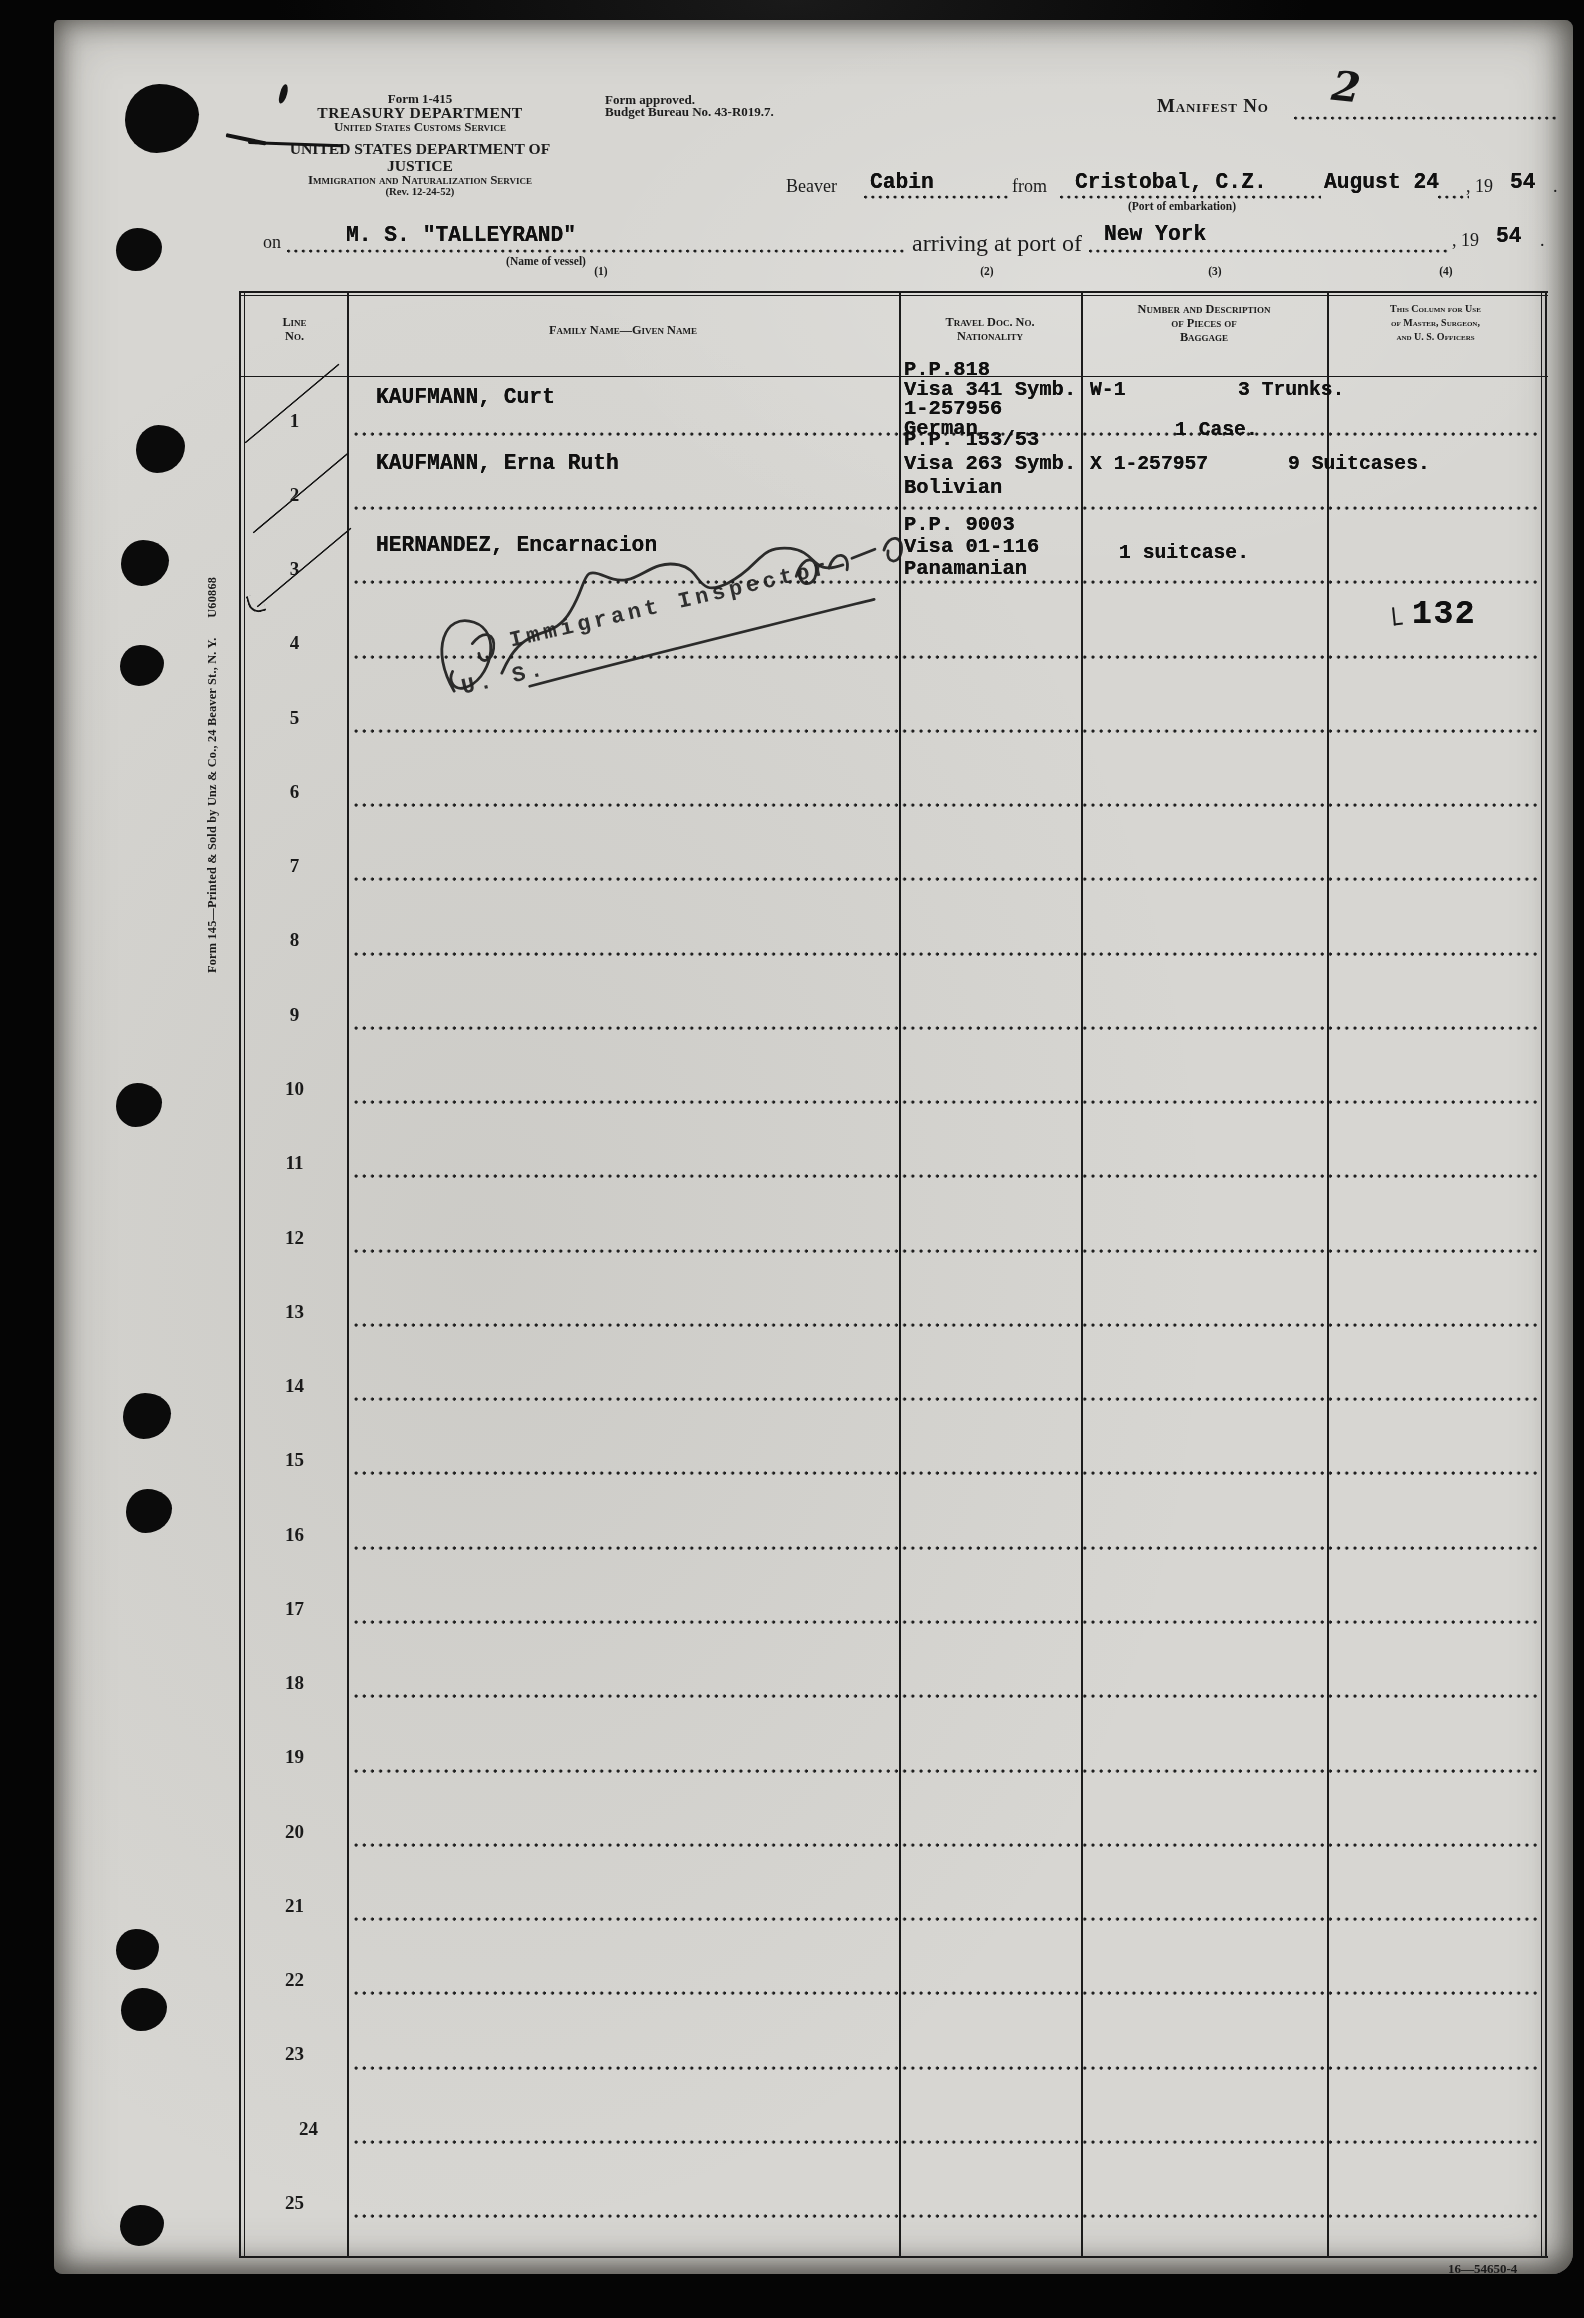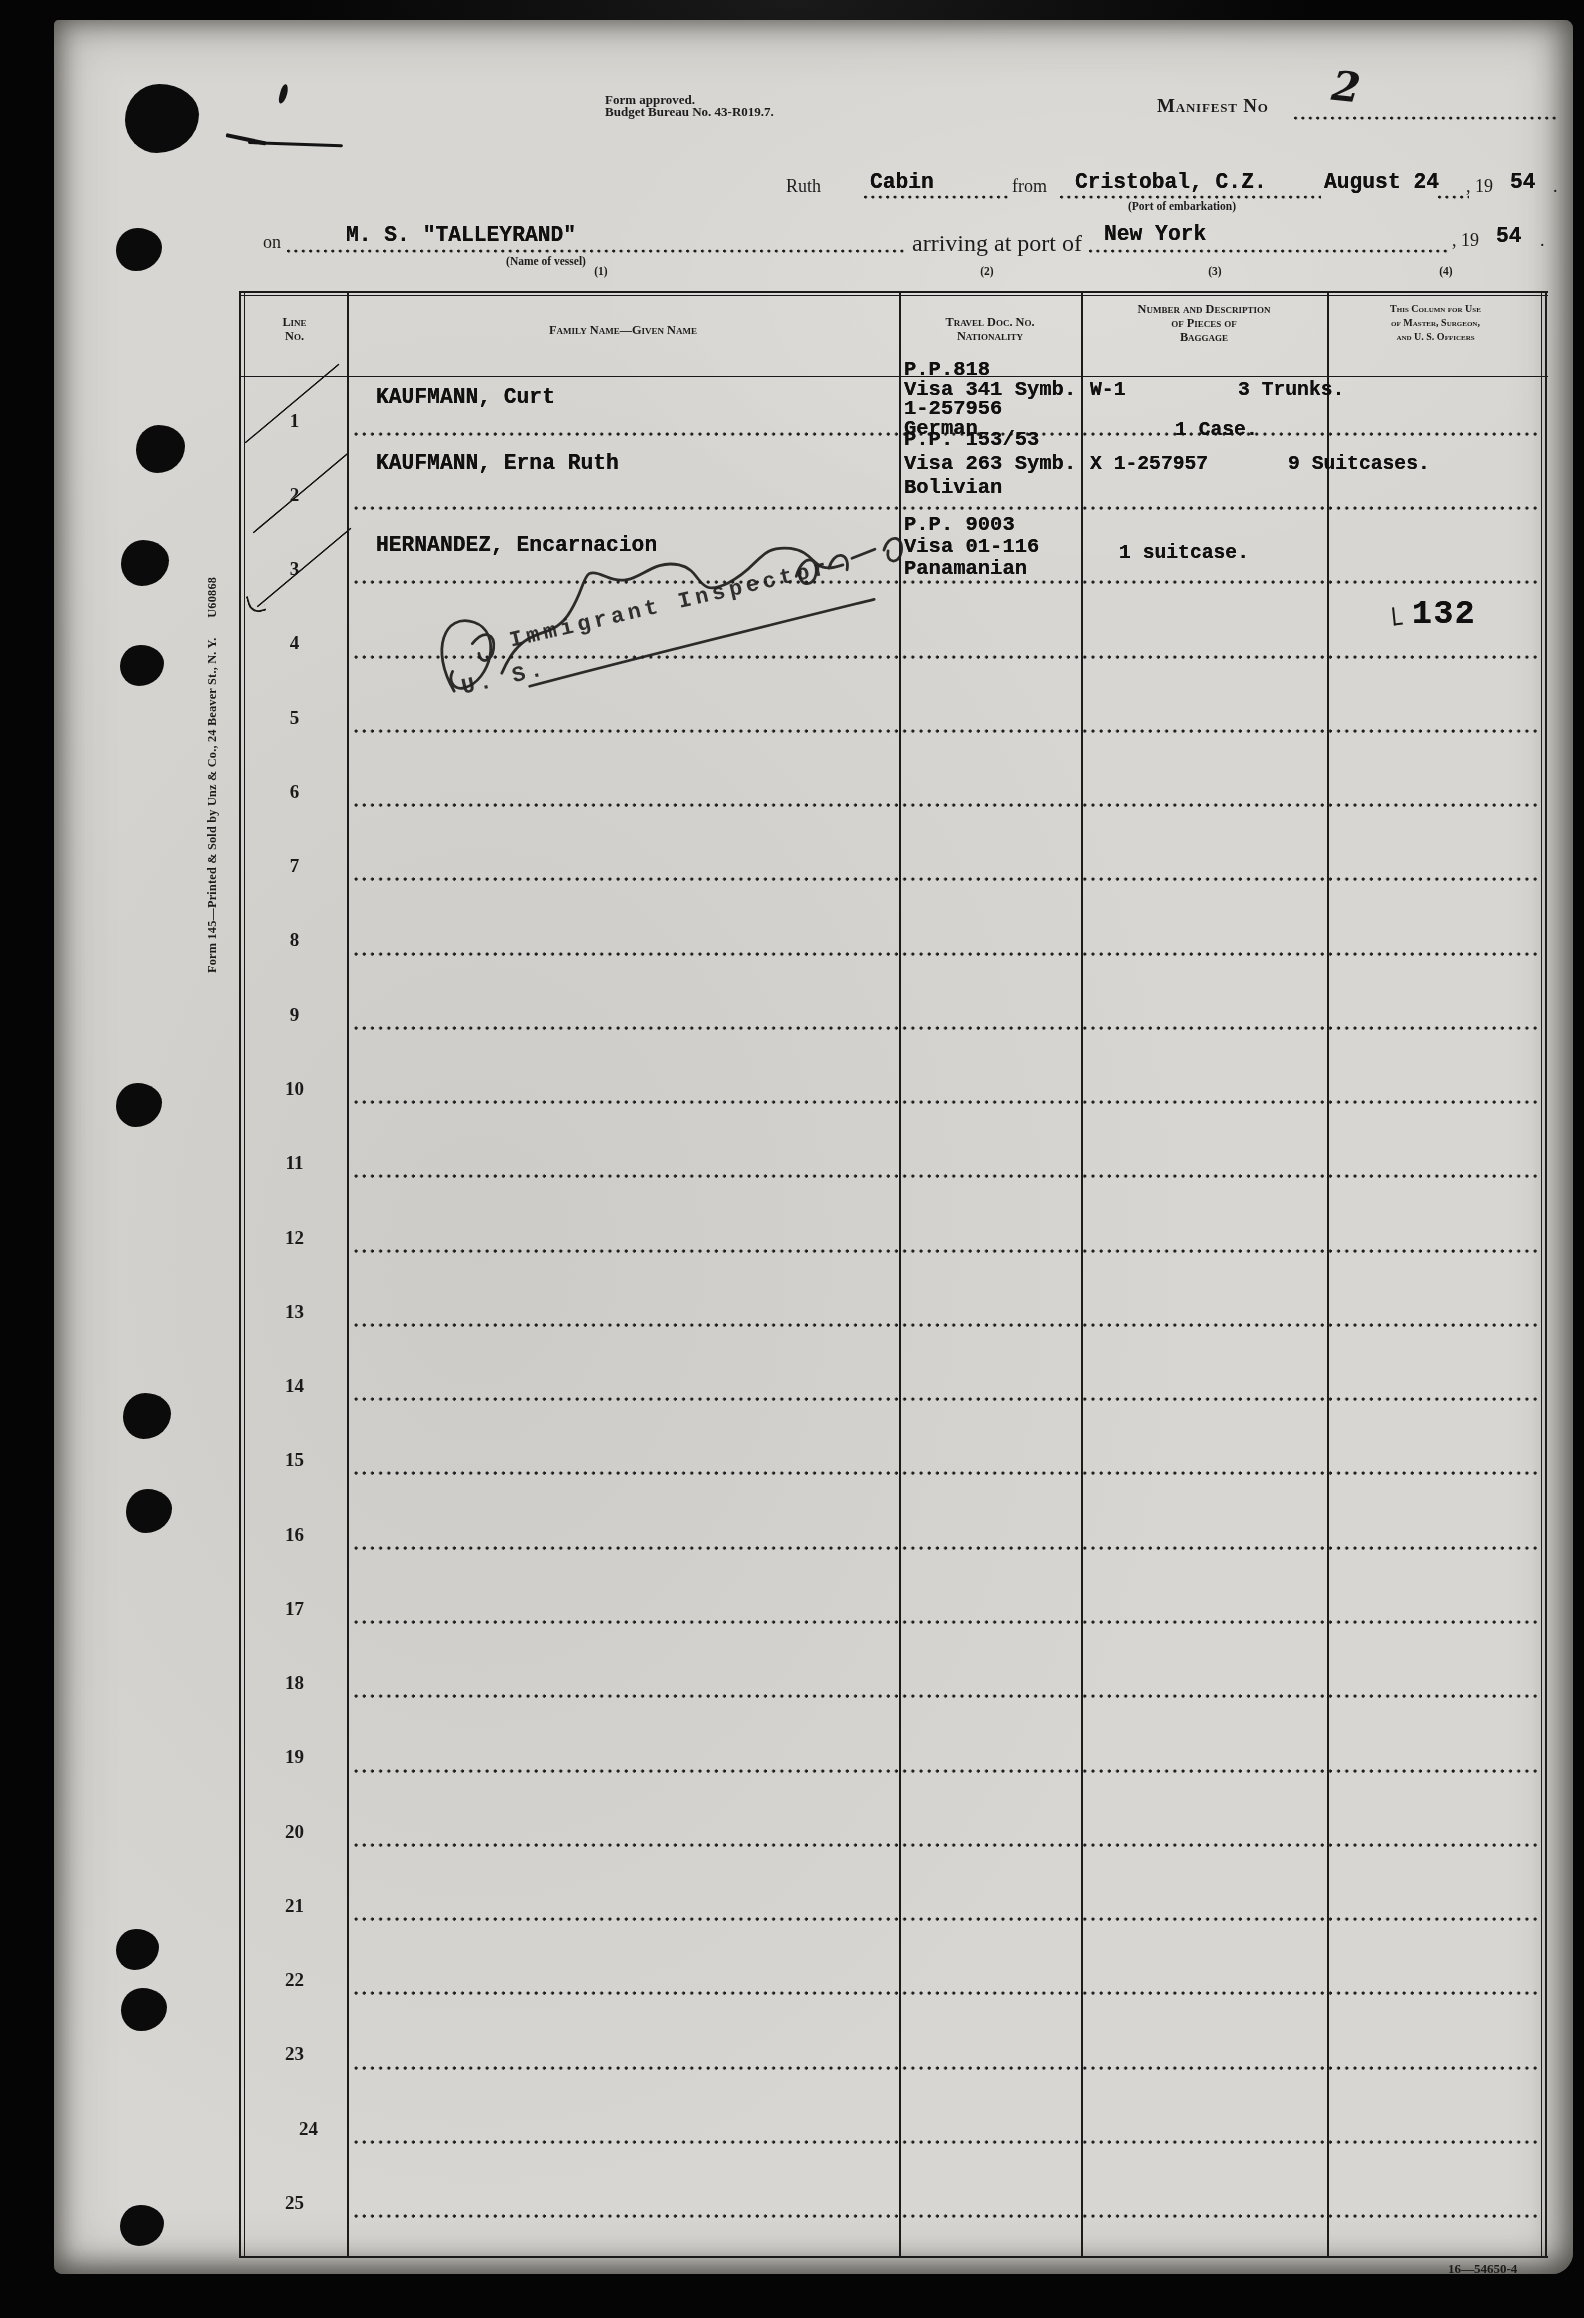--- a/index.html
+++ b/index.html
@@ -41,32 +41,40 @@
   .penline{position:absolute;background:#141414;transform-origin:0 50%;border-radius:1.6px;}
   .hand2{font-family:"DejaVu Serif",serif;font-style:italic;font-weight:700;font-size:41px;color:#161616;
          transform:rotate(6deg);}
 </style>
 </head>
 <body>
 
 <div id="scan">
   <div id="paper">
 
+    <div class="abs ps ctr" style="left:202px;top:72px;width:328px;">
+      <div class="b" style="font-size:13px;line-height:13px;">Form 1-415</div>
+      <div class="b" style="font-size:15.6px;line-height:16.4px;letter-spacing:0.4px;">TREASURY DEPARTMENT</div>
+      <div class="b sc" style="font-size:13px;line-height:12.3px;">United States Customs Service</div>
+      <div class="b" style="font-size:15.6px;line-height:17px;margin-top:6.6px;">UNITED STATES DEPARTMENT OF JUSTICE</div>
+      <div class="b sc" style="font-size:13px;line-height:12.3px;">Immigration and Naturalization Service</div>
+      <div class="b" style="font-size:10.7px;line-height:10.7px;">(Rev. 12-24-52)</div>
+    </div>
 
     <div class="abs ps b" style="left:551px;top:74px;font-size:13px;line-height:12.3px;">
       <div>Form approved.</div>
       <div>Budget Bureau No. 43-R019.7.</div>
     </div>
 
     <div class="abs ps sc b" style="left:1103px;top:75px;font-size:19px;letter-spacing:0.8px;">Manifest No</div>
     <div class="abs ldots" style="left:1240px;top:96px;width:262px;"></div>
     <div class="abs hand2" style="left:1278px;top:43px;">2</div>
 
 
-    <div class="abs ps" style="left:732px;top:156px;font-size:18px;">Ruth</div>
+    <div class="abs ps" style="left:732px;top:156px;font-size:18px;">Beaver</div>
     <div class="abs ldots" style="left:810px;top:175px;width:146px;"></div>
     <div class="abs typed" style="left:816px;top:150px;font-size:21.3px;">Cabin</div>
     <div class="abs ps" style="left:958px;top:156px;font-size:18px;">from</div>
     <div class="abs ldots" style="left:1006px;top:175px;width:261px;"></div>
     <div class="abs typed" style="left:1021px;top:150px;font-size:21.3px;">Cristobal, C.Z.</div>
     <div class="abs typed" style="left:1270px;top:150px;font-size:21.3px;">August 24</div>
     <div class="abs ldots" style="left:1384px;top:175px;width:31px;"></div>
     <div class="abs ps" style="left:1412px;top:156px;font-size:18px;">, 19</div>
     <div class="abs typed" style="left:1456px;top:150px;font-size:21.3px;">54</div>
     <div class="abs ps" style="left:1499px;top:156px;font-size:18px;">.</div>

